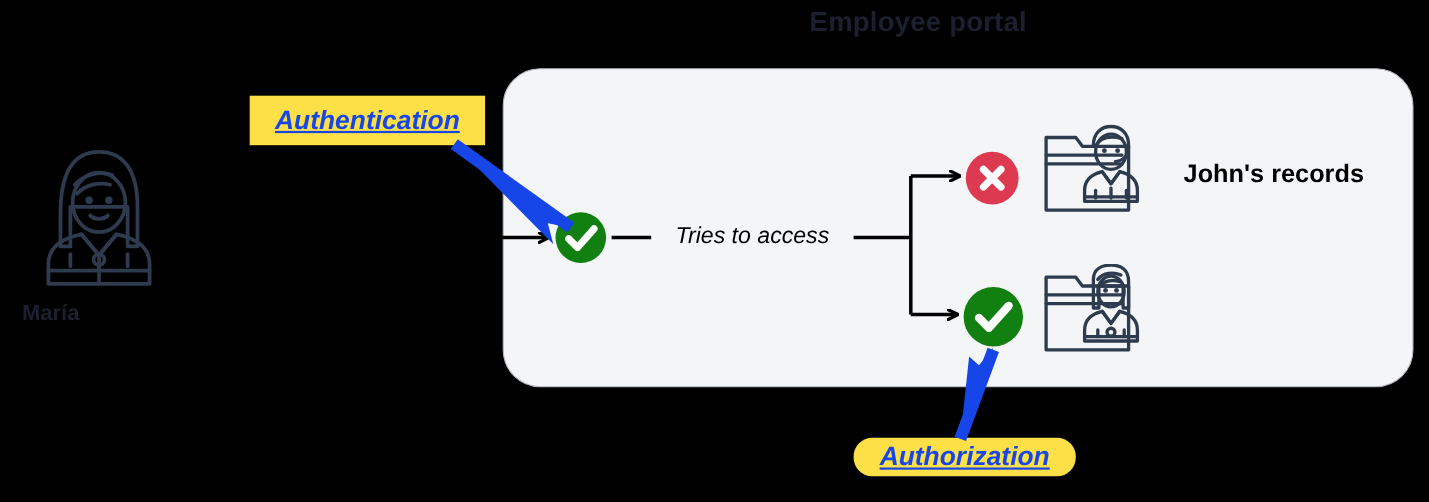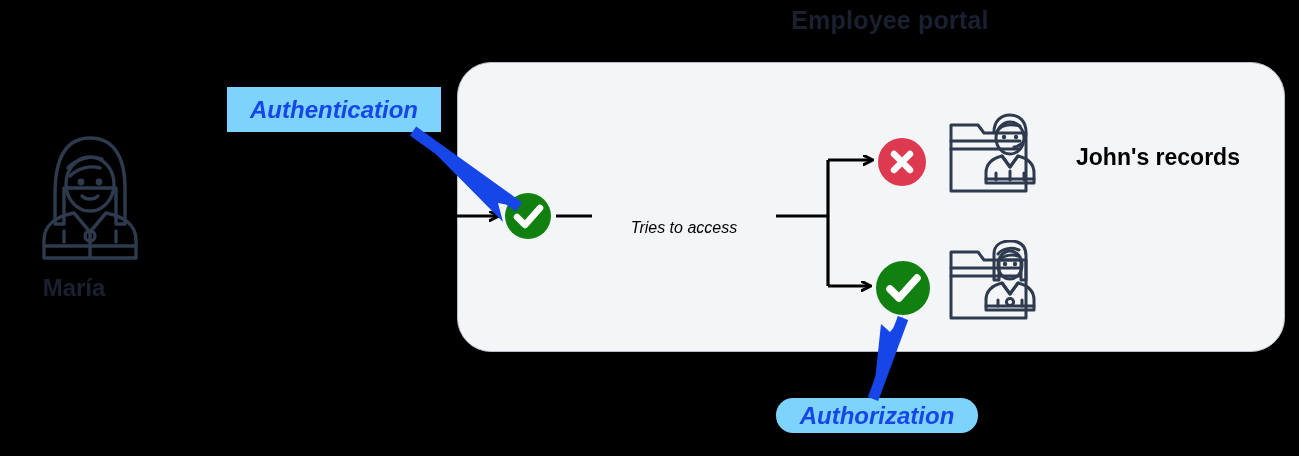--- a/index.html
+++ b/index.html
@@ -31,59 +31,59 @@
     width: 828px;
     height: 290px;
     background: #f4f5f7;
     border: 1px solid #b9bcc4;
     border-radius: 34px;
     box-sizing: border-box;
   }
 
   .portal-title {
     position: absolute;
-    left: 720px;
+    left: 736px;
     top: 6px;
     width: 340px;
-    text-align: center;
+    text-align: left;
     font-size: 25px;
     font-weight: bold;
     color: #1b2030;
     letter-spacing: 0.2px;
     white-space: nowrap;
   }
 
   
   .maria-avatar {
     position: absolute;
     left: 32px;
     top: 128px;
     width: 116px;
     height: 134px;
   }
   .maria-name {
     position: absolute;
-    left: 4px;
+    left: 20px;
     top: 274px;
     width: 140px;
-    text-align: center;
-    font-size: 24px;
+    font-size: 20px;
     font-weight: bold;
     color: #1b2030;
   }
 
   
   .callout {
     position: absolute;
-    background: #7dd3fc;
+    background: #fde047;
     box-sizing: border-box;
     display: flex;
     align-items: center;
     justify-content: center;
     text-align: left;
+    text-decoration: underline;
   }
   .callout-credentials {
     left: 196px;
     top: 185px;
     width: 230px;
     height: 62px;
     font-size: 21px;
     font-style: italic;
     color: #000000;
     line-height: 1.25;
@@ -125,25 +125,24 @@
   .badge-deny  { left: 878px; top: 138px; width: 48px; height: 48px; }
   .badge-allow { left: 876px; top: 261px; width: 54px; height: 54px; }
 
   
   .flow-label {
     position: absolute;
     left: 596px;
     top: 203px;
     width: 176px;
     text-align: center;
-    font-size: 16px;
+    font-size: 21px;
     font-style: italic;
     color: #000000;
     white-space: nowrap;
-    margin-top: 16px;
   }
 
   
   .record-icon {
     position: absolute;
     width: 98px;
     height: 82px;
   }
   .record-icon-john  { left: 948px; top: 113px; }
   .record-icon-maria { left: 948px; top: 240px; }

